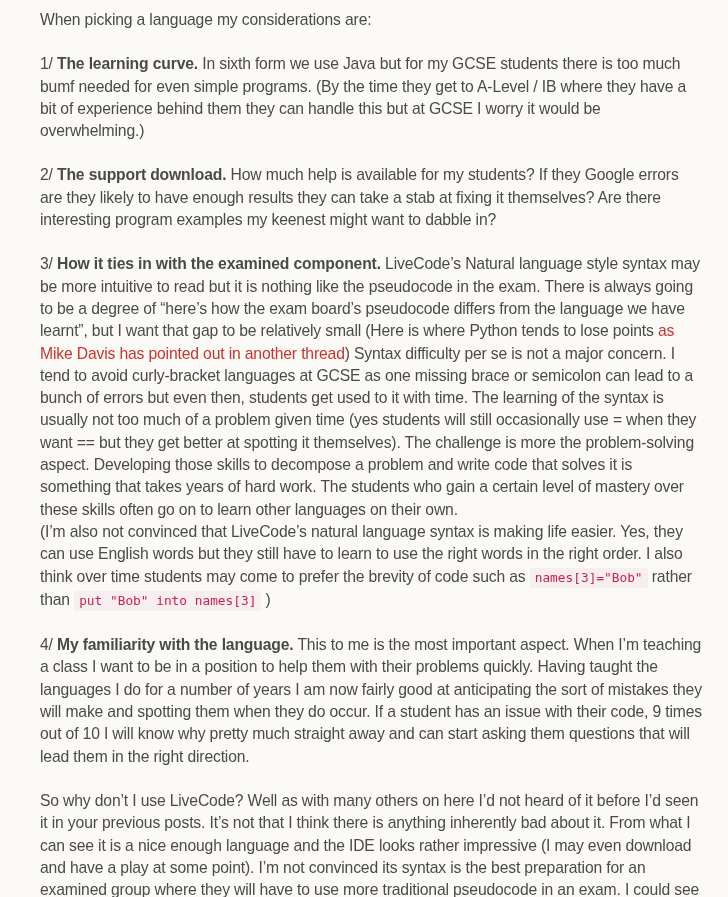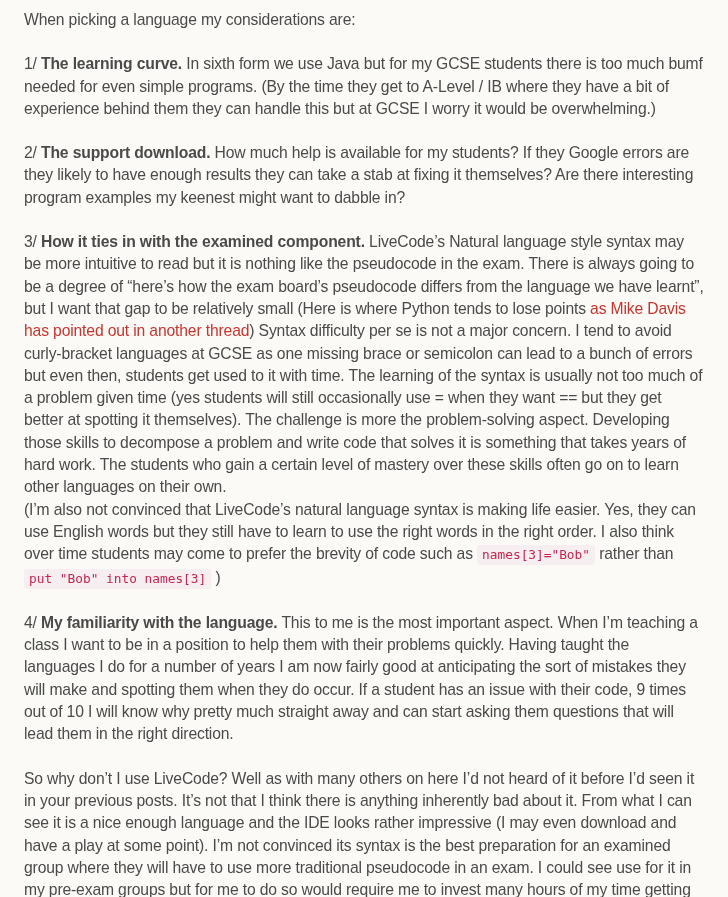--- a/index.html
+++ b/index.html
@@ -19,21 +19,21 @@
     width: 728px;
     min-height: 897px;
     padding: 9px 24px 24px 24px;
     font-family: "Liberation Sans", "DejaVu Sans", sans-serif;
     font-size: 15.7px;
     letter-spacing: -0.15px;
     line-height: 22.3px;
     color: var(--text);
   }
   .post p {
-    margin: 0 0 22px 0;
+    margin: 0 0 22px 16px;
   }
   .post p:last-child {
     margin-bottom: 0;
   }
   .post strong {
     font-weight: bold;
   }
   .post a {
     color: var(--link);
     text-decoration: none;

